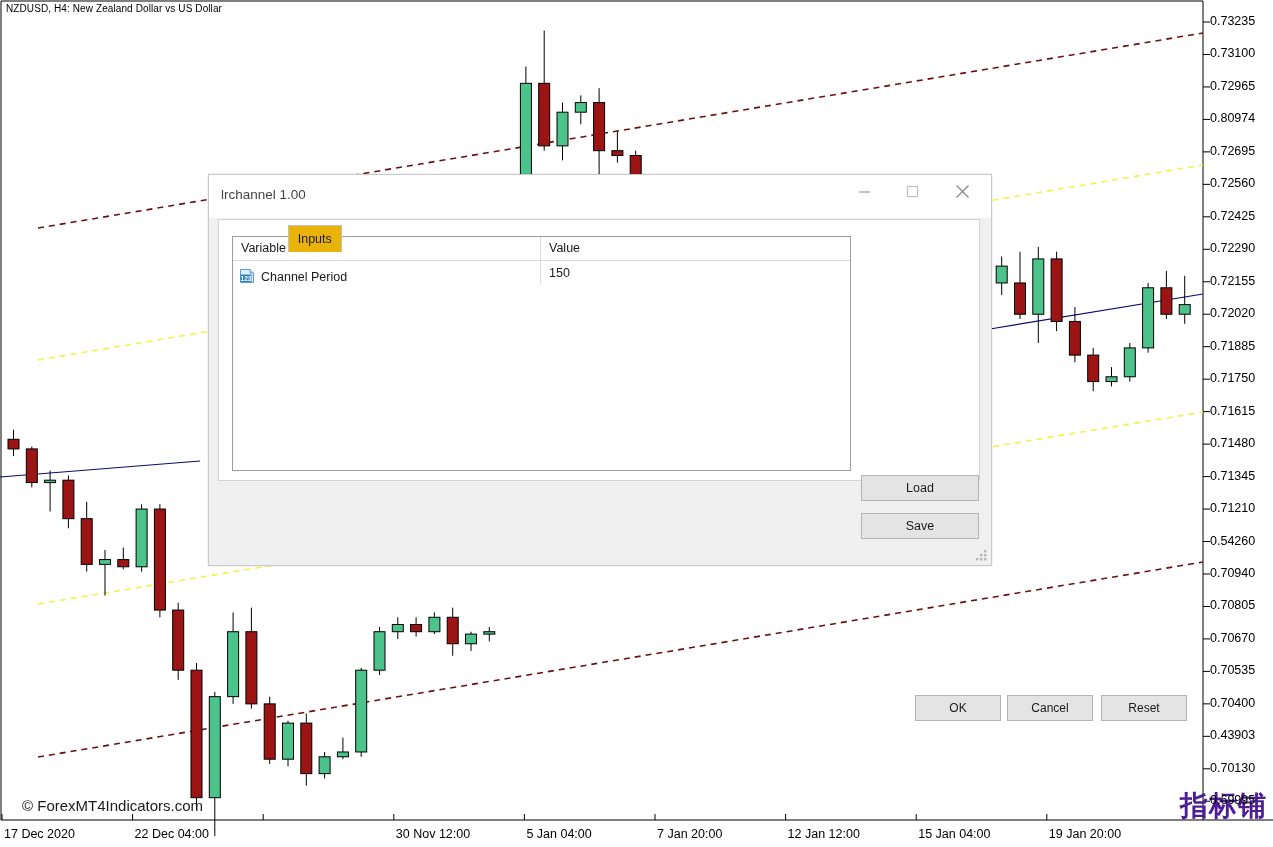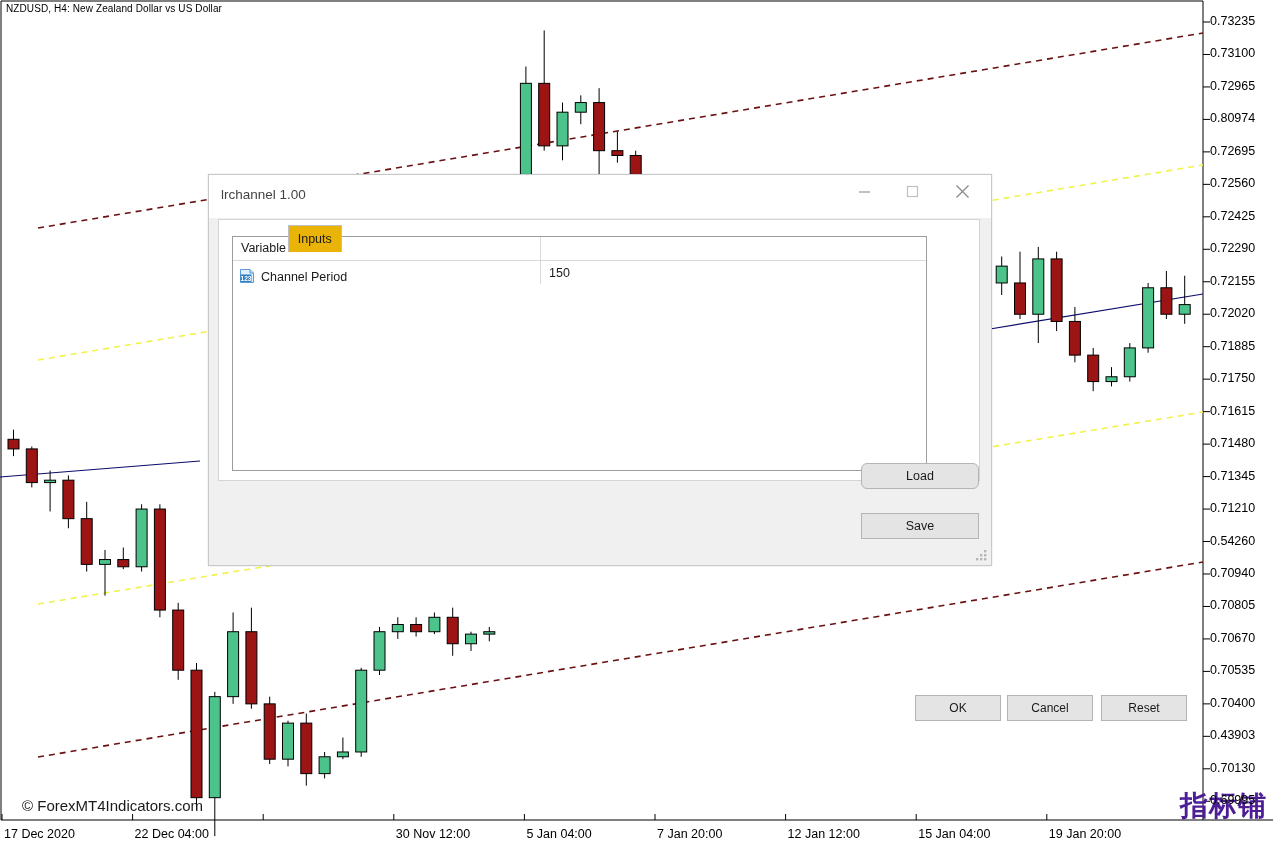--- a/index.html
+++ b/index.html
@@ -137,21 +137,21 @@
     left: 9px; top: 44px;
     width: 762px; height: 262px;
     background: #ffffff;
     border: 1px solid #d4d4d4;
     box-sizing: border-box;
   }
 
   #inputs-grid {
     position: absolute;
     left: 13px; top: 16px;
-    width: 695px; height: 235px;
+    width: 619px; height: 235px;
     background: #ffffff;
     border: 1px solid #9c9c9c;
     box-sizing: border-box;
     overflow: hidden;
   }
   #grid-header {
     display: flex;
     height: 23px;
     border-bottom: 1px solid #d9d9d9;
   }
@@ -201,21 +201,21 @@
     left: 642px;
     width: 118px; height: 26px;
     background: #e4e4e4;
     border: 1px solid #b4b4b4;
     font-size: 12.5px;
     color: #1a1a1a;
     font-family: "Liberation Sans", sans-serif;
     cursor: default;
     padding: 0;
   }
-  #btn-load { top: 243px; border-radius: 6px; }
+  #btn-load { top: 255px; }
   #btn-save { top: 293px; }
 
   .footer-btn {
     position: absolute;
     top: 520px;
     width: 86px; height: 26px;
     background: #e4e4e4;
     border: 1px solid #b4b4b4;
     font-size: 12px;
     color: #1a1a1a;
@@ -633,20 +633,21 @@
         <div class="tab active">Inputs</div>
         <div class="tab">Parameters</div>
         <div class="tab">Colors</div>
         <div class="tab">Visualization</div>
       </div>
 
     <div id="tabpanel">
       <div id="inputs-grid">
         <div id="grid-header">
           <div class="gh-cell gh-var">Variable</div>
+          <div class="gh-cell gh-val">Value</div>
         </div>
 
         <div class="grid-row">
           <div class="gr-var">
             <svg class="num-icon" viewBox="0 0 16 16">
               <path d="M1.5 1.5 H11 L14.5 5 V14.5 H1.5 Z" fill="#dff0fb" stroke="#5b9bd5" stroke-width="1"></path>
               <path d="M11 1.5 V5 H14.5" fill="#bcd9ef" stroke="#5b9bd5" stroke-width="1"></path>
               <rect x="1.5" y="6.5" width="11" height="7.5" fill="#2f7fc1"></rect>
               <text x="7" y="12.6" font-family="'Liberation Sans',sans-serif" font-size="6.6" font-weight="bold" fill="#ffffff" text-anchor="middle">123</text>
             </svg>

